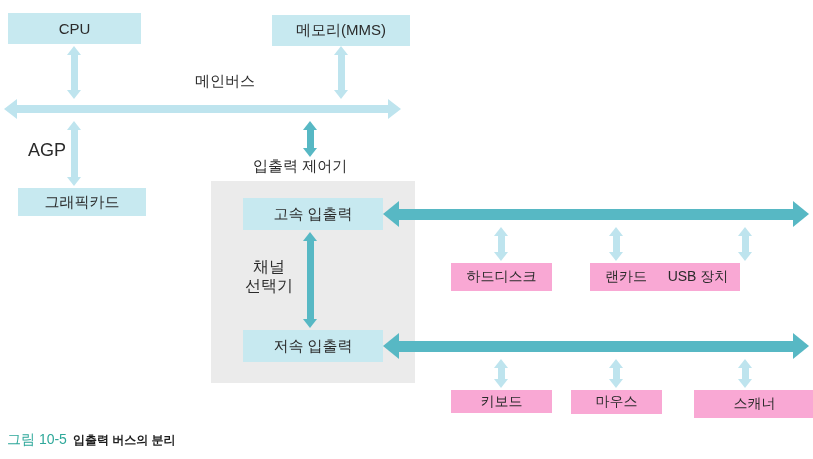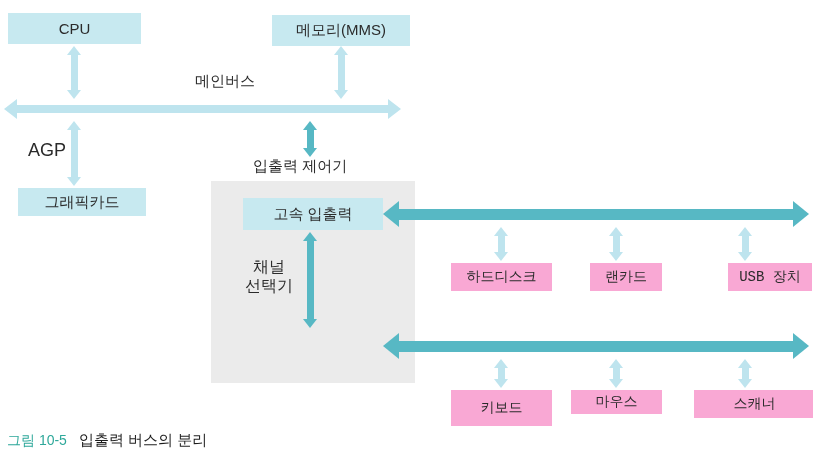--- a/index.html
+++ b/index.html
@@ -71,21 +71,21 @@
     border-right: 16px solid currentColor;
   }
   .arr.h.big::after {
     border-top: 13px solid transparent; border-bottom: 13px solid transparent;
     border-left: 16px solid currentColor;
   }
   .arr.h.big .bar { top: 7.5px; bottom: 7.5px; left: 15px; right: 15px; }
 
   .caption { position: absolute; left: 7px; top: 431px; font-size: 14px; z-index: 4; }
   .caption .fig-label { color: #2ea89a; }
-  .caption .fig-title { color: #1c1c1c; font-weight: normal; margin-left: 12px; font-size: 15px; }
+  .caption .fig-title { color: #1c1c1c; font-weight: bold; margin-left: 6px; font-size: 12px; }
 </style>
 </head>
 <body>
 
 <div class="canvas">
 
   <div class="panel" style="left:211px; top:181px; width:204px; height:202px;"></div>
 
   <div class="box cyan" style="left:8px; top:13px; width:133px; height:31px;">CPU</div>
   <div class="box cyan" style="left:272px; top:15px; width:138px; height:31px;">메모리(MMS)</div>
@@ -114,54 +114,55 @@
   <div class="lbl" style="left:253px; top:157px;">입출력 제어기</div>
 
   <div class="box cyan" style="left:243px; top:198px; width:140px; height:32px;">고속 입출력</div>
   <div class="lbl channel-label" style="left:240px; top:257px; width:58px;">
     <div>채널</div>
     <div>선택기</div>
   </div>
   <div class="arr v teal" style="left:303px; top:232px; height:96px;">
       <span class="bar"></span>
     </div>
+  <div class="box cyan" style="left:243px; top:330px; width:140px; height:32px;">저속 입출력</div>
 
   <div class="arr h big teal" style="left:383px; top:201px; width:426px;">
       <span class="bar"></span>
     </div>
 
   <div class="arr v" style="left:494px; top:227px; height:34px;">
       <span class="bar"></span>
     </div>
   <div class="arr v" style="left:609px; top:227px; height:34px;">
       <span class="bar"></span>
     </div>
   <div class="arr v" style="left:738px; top:227px; height:34px;">
       <span class="bar"></span>
     </div>
 
   <div class="box gray" style="left:451px; top:263px; width:101px; height:28px;">하드디스크</div>
   <div class="box gray" style="left:590px; top:263px; width:72px; height:28px;">랜카드</div>
-  <div class="box gray" style="left:728px; top:263px; width:84px; height:28px;font-family:Liberation Mono, monospace;">USB 장치</div>
+  <div class="box gray" style="left:656px; top:263px; width:84px; height:28px;">USB 장치</div>
 
   <div class="arr h big teal" style="left:383px; top:333px; width:426px;">
       <span class="bar"></span>
     </div>
 
   <div class="arr v" style="left:494px; top:359px; height:29px;">
       <span class="bar"></span>
     </div>
   <div class="arr v" style="left:609px; top:359px; height:29px;">
       <span class="bar"></span>
     </div>
   <div class="arr v" style="left:738px; top:359px; height:29px;">
       <span class="bar"></span>
     </div>
 
-  <div class="box gray" style="left:451px; top:390px; width:101px; height:36px;">키보드</div>
+  <div class="box gray" style="left:451px; top:390px; width:101px; height:23px;">키보드</div>
   <div class="box gray" style="left:571px; top:390px; width:91px; height:24px;">마우스</div>
   <div class="box gray" style="left:694px; top:390px; width:121px; height:28px;">스캐너</div>
 
   <div class="caption">
     <span class="fig-label">그림 10-5</span><span class="fig-title">입출력 버스의 분리</span>
   </div>
 
 </div>
 
 </body></html>

